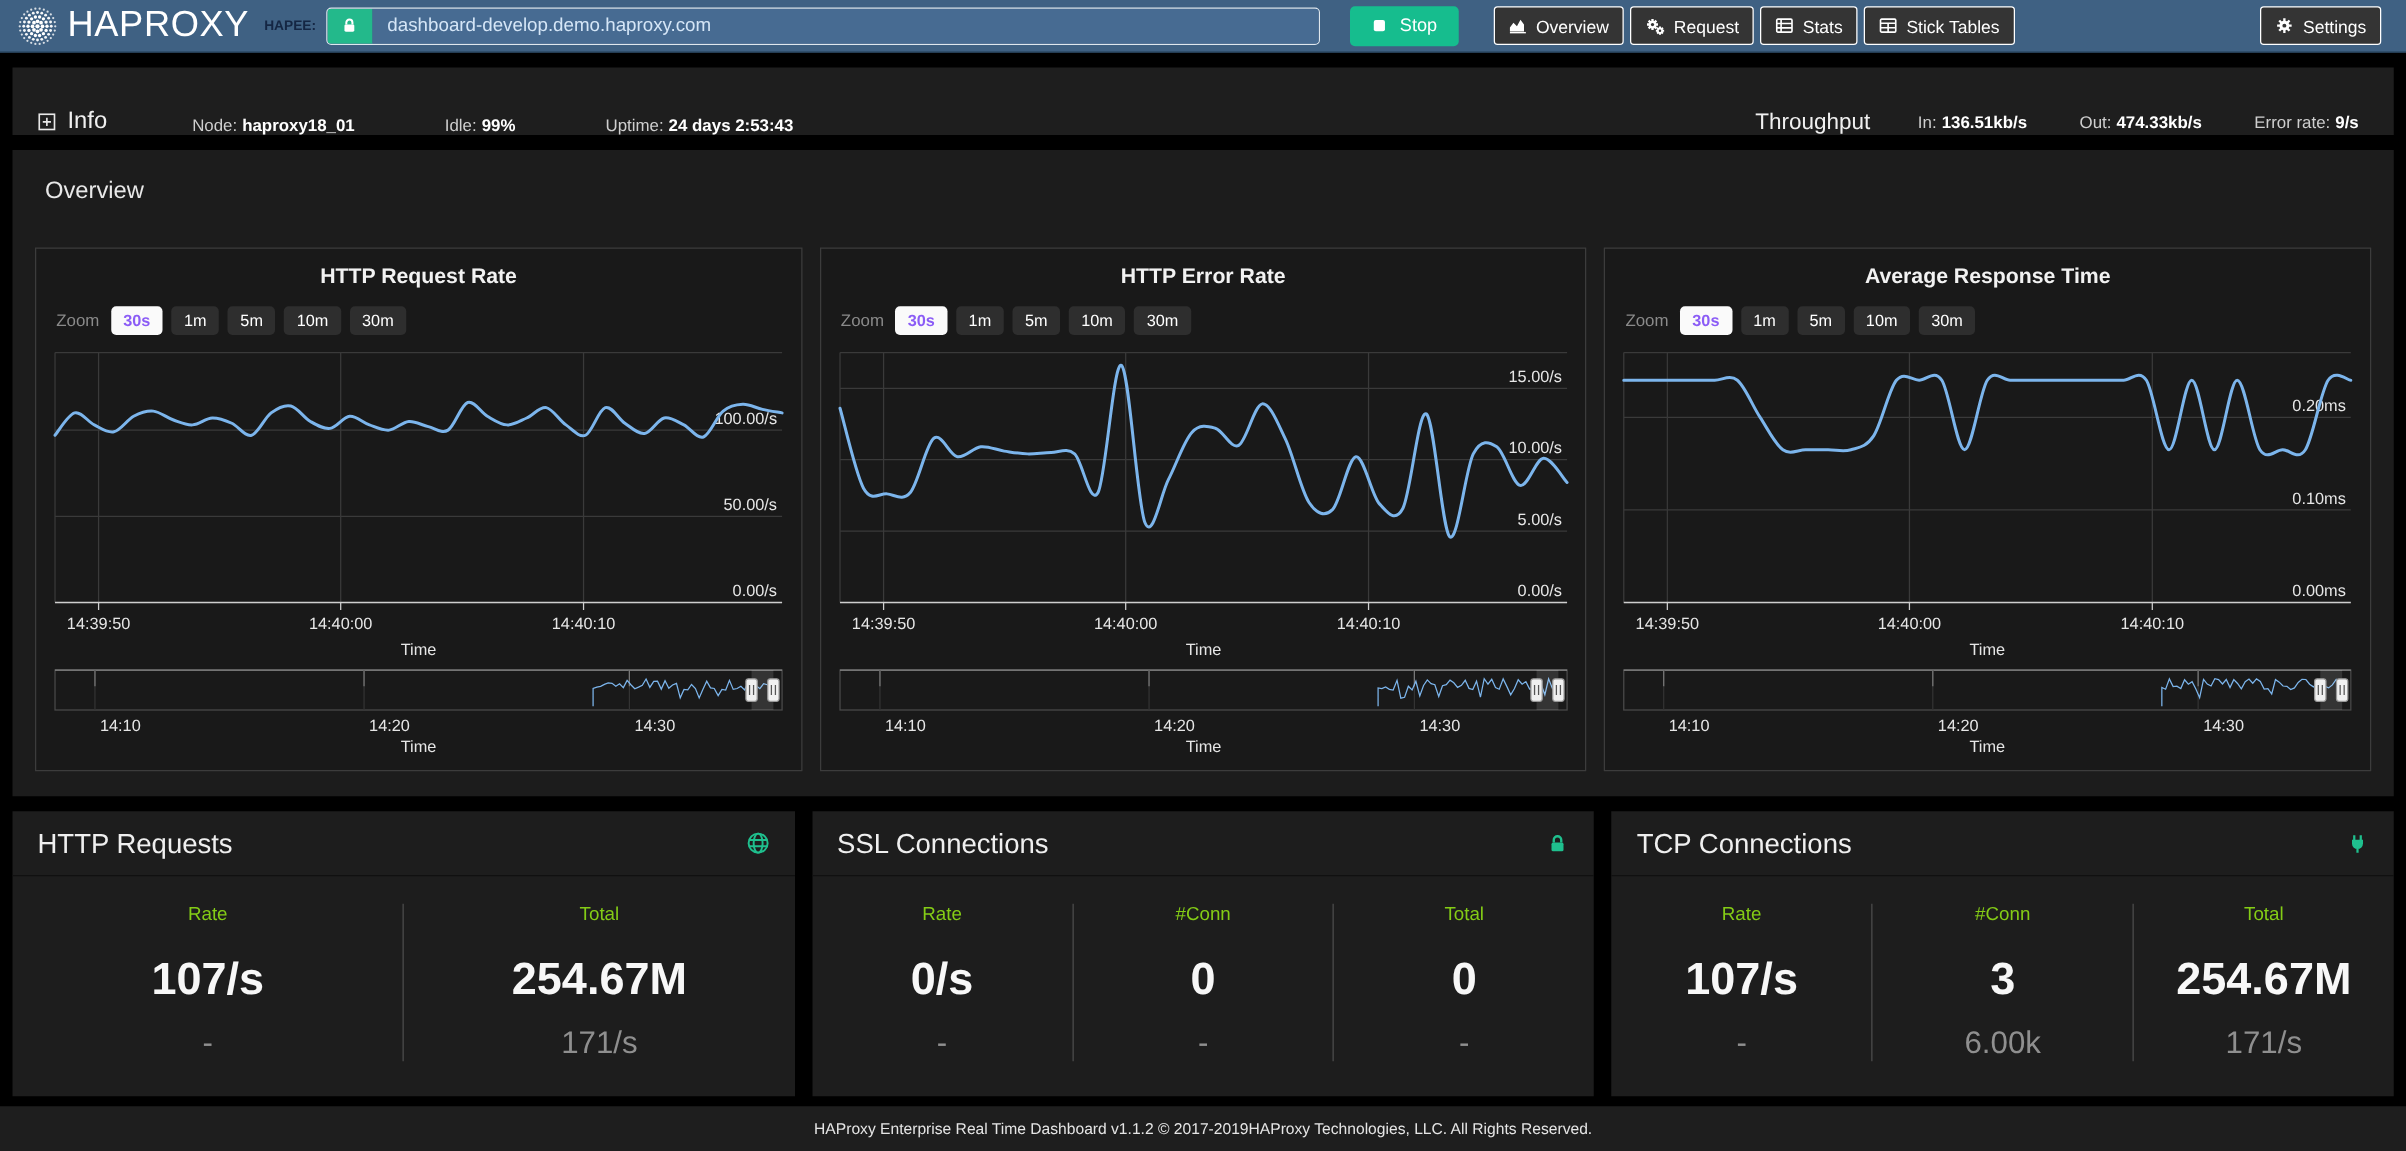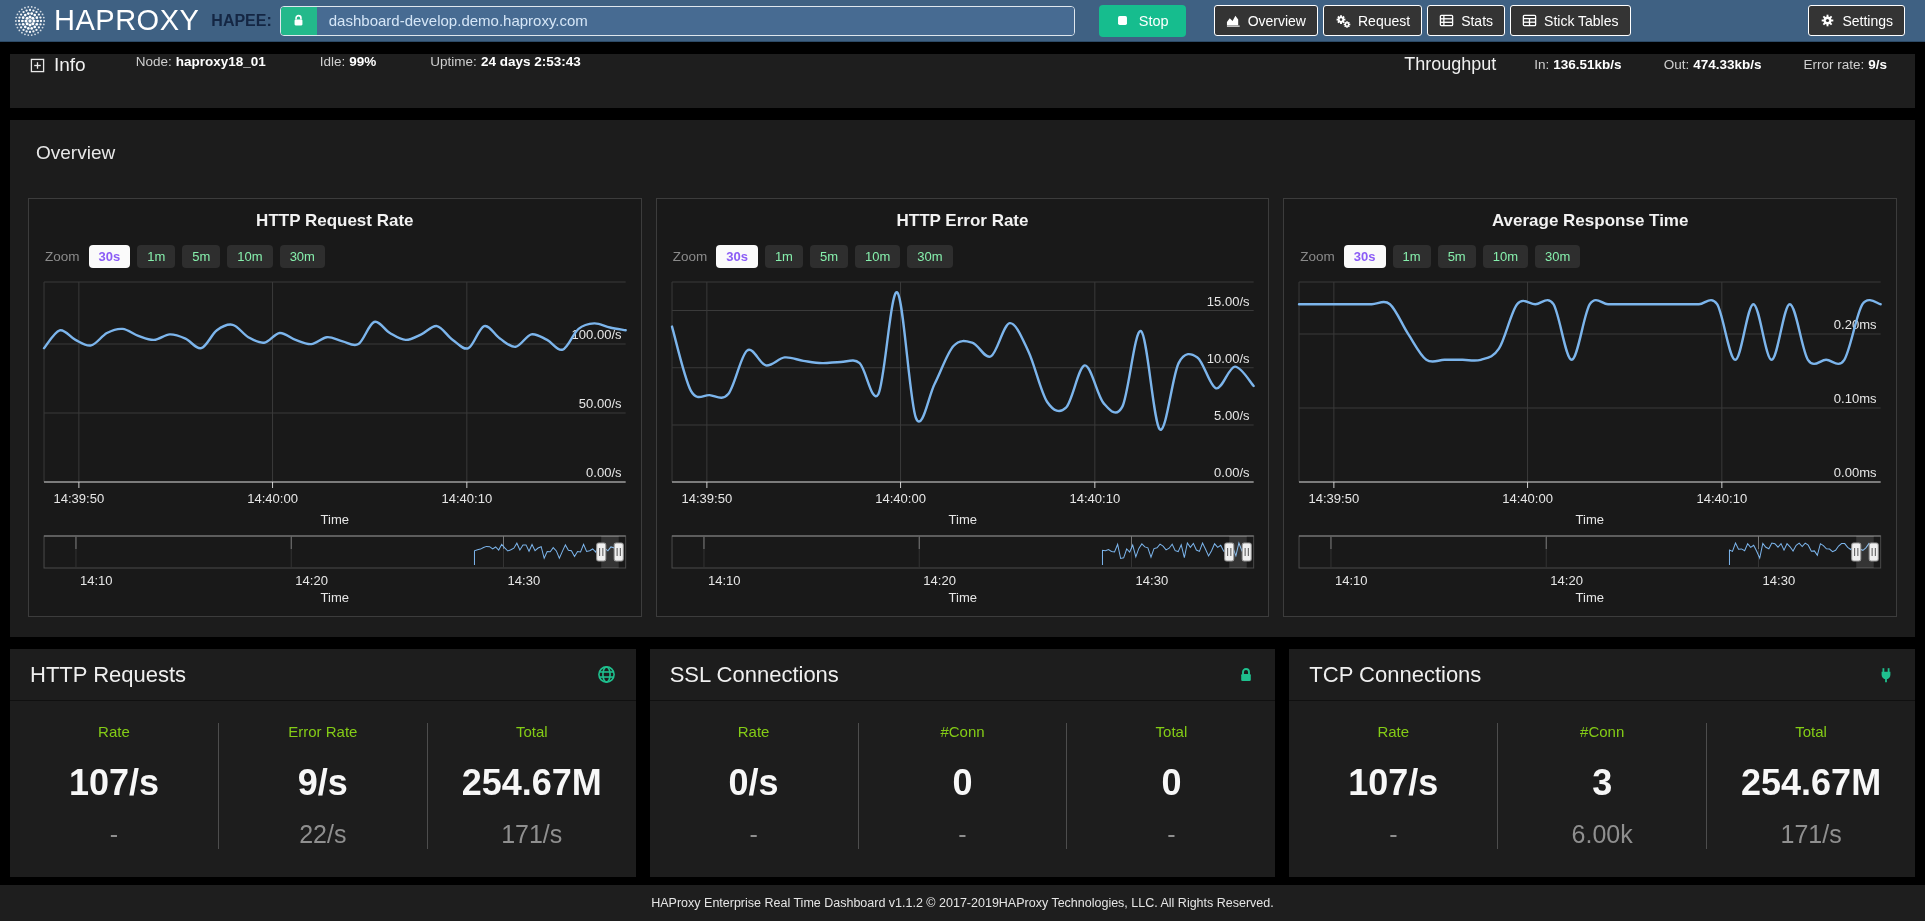--- a/index.html
+++ b/index.html
@@ -8,47 +8,47 @@
     background:#000;
     font-family:"Liberation Sans", sans-serif;
     position:relative;
     overflow:hidden;
     color:#e8e8e8;
   }
   
   .navbar { height:42px; background:#3f6183; display:flex; align-items:center; padding:0 14px; border-bottom:1px solid #2d4a66; }
   .brand { display:flex; align-items:center; gap:8px; }
   .brand-text { font-size:29px; font-weight:normal; color:#fff; letter-spacing:.5px; }
-  .hapee { color:#142643; font-weight:bold; font-size:16px; margin-left:12px; margin-right:8px; }
+  .hapee { color:#142643; font-weight:bold; font-size:11px; margin-left:12px; margin-right:8px; }
   .url-group { display:flex; height:30px; border:1px solid #dfe7ee; border-radius:4px; overflow:hidden; width:795px; }
   .lock-seg { width:36px; background:#23b98b; display:flex; align-items:center; justify-content:center; }
   .url-input { flex:1; background:#476b92; border:none; color:#d5e6f7; font-size:15px; padding:0 12px; font-family:inherit; outline:none; }
   .stop-btn { margin-left:24px; height:32px; background:#16bd8e; color:#fff; border:none; border-radius:4px; padding:0 17px; display:flex; align-items:center; gap:10px; font-size:14.5px; font-family:inherit; cursor:pointer; }
   .nav-group { display:flex; margin-left:28px; gap:5px; }
   .nav-btn, .settings-btn { height:31px; background:#343434; border:1px solid #fff; border-radius:3px; color:#fff; font-size:14px; display:flex; align-items:center; gap:7px; padding:0 11px; font-family:inherit; cursor:pointer; }
   .settings-btn { margin-left:auto; margin-right:6px; }
   
-  .info-panel { margin:12px 10px 0; background:#1e1e1e; height:54px; display:flex; align-items:flex-start; padding:0 20px; }
+  .info-panel { margin:12px 10px 0; background:#1e1e1e; height:54px; display:flex; align-items:flex-end; padding:0 20px;gap:18px; }
   .info-title { font-size:19px; color:#f0f0f0; display:flex; gap:9px; align-items:center; margin-right:50px; }
   .info-item { font-size:13.5px; color:#cfcfcf; margin-right:54px; }
   .info-item .val { color:#fff; font-weight:bold; margin-left:4px; }
   .tp-group { margin-left:auto; display:flex; align-items:center; }
   .tp-title { font-size:18px; color:#f0f0f0; margin-right:38px; }
   .tp-item { font-size:13.5px; color:#cfcfcf; margin-right:42px; }
   .tp-item:last-child { margin-right:8px; }
   .tp-item .val { color:#fff; font-weight:bold; margin-left:4px; }
   
   .overview-panel { margin:12px 10px 0; background:#1c1c1c; padding:16px 18px 20px; }
   .overview-title { font-size:19px; color:#e8e8e8; margin:6px 0 34px 8px; }
   .charts-row { display:flex; gap:14px; }
   .chart-panel { flex:1; background:#191919; border:1px solid #3c3c3c; padding-bottom:6px; }
   .chart-title { text-align:center; margin-top:12px; font-weight:bold; font-size:17px; color:#f2f2f2; }
   .zoom-row { display:flex; align-items:center; gap:7px; margin:14px 0 6px 16px; }
   .zoom-label { color:#8a8a8a; font-size:13.5px; margin-right:2px; }
-  .zoom-btn { background:#2e2e2e; color:#86efac; border:none; border-radius:4px; font-size:13px; padding:4px 10px; font-family:inherit; cursor:pointer; }
+  .zoom-btn { background:#2e2e2e; color:#ffffff; border:none; border-radius:4px; font-size:13px; padding:4px 10px; font-family:inherit; cursor:pointer; }
   .zoom-btn.active { background:#fafafa; color:#8b5cf6; font-weight:bold; }
   .chart-svg-wrap { padding:0 12px; }
   svg.chart { width:100%; height:336px; display:block; }
   
   .cards-row { margin:12px 10px 0; display:flex; gap:14px; }
   .card { flex:1; background:#1d1d1d; }
   .card-header { height:52px; display:flex; align-items:center; padding:0 20px; border-bottom:1px solid #101010; }
   .card-title { font-size:22px; color:#efefef; flex:1; }
   .card-body { display:flex; padding:22px 0 28px; }
   .card-col { flex:1; text-align:center; }
@@ -476,25 +476,20 @@
           <use href="#icon-globe"></use>
         </svg>
     </div>
     <div class="card-body">
       <div class="card-col">
         <div class="col-label">Rate</div>
         <div class="col-value">107/s</div>
         <div class="col-sub">-</div>
       </div>
       <div class="card-col">
-        <div class="col-label">Error Rate</div>
-        <div class="col-value">9/s</div>
-        <div class="col-sub">22/s</div>
-      </div>
-      <div class="card-col">
         <div class="col-label">Total</div>
         <div class="col-value">254.67M</div>
         <div class="col-sub">171/s</div>
       </div>
     </div>
   </div>
   <div class="card">
     <div class="card-header">
       <span class="card-title">SSL Connections</span>
       <svg width="18" height="18">

